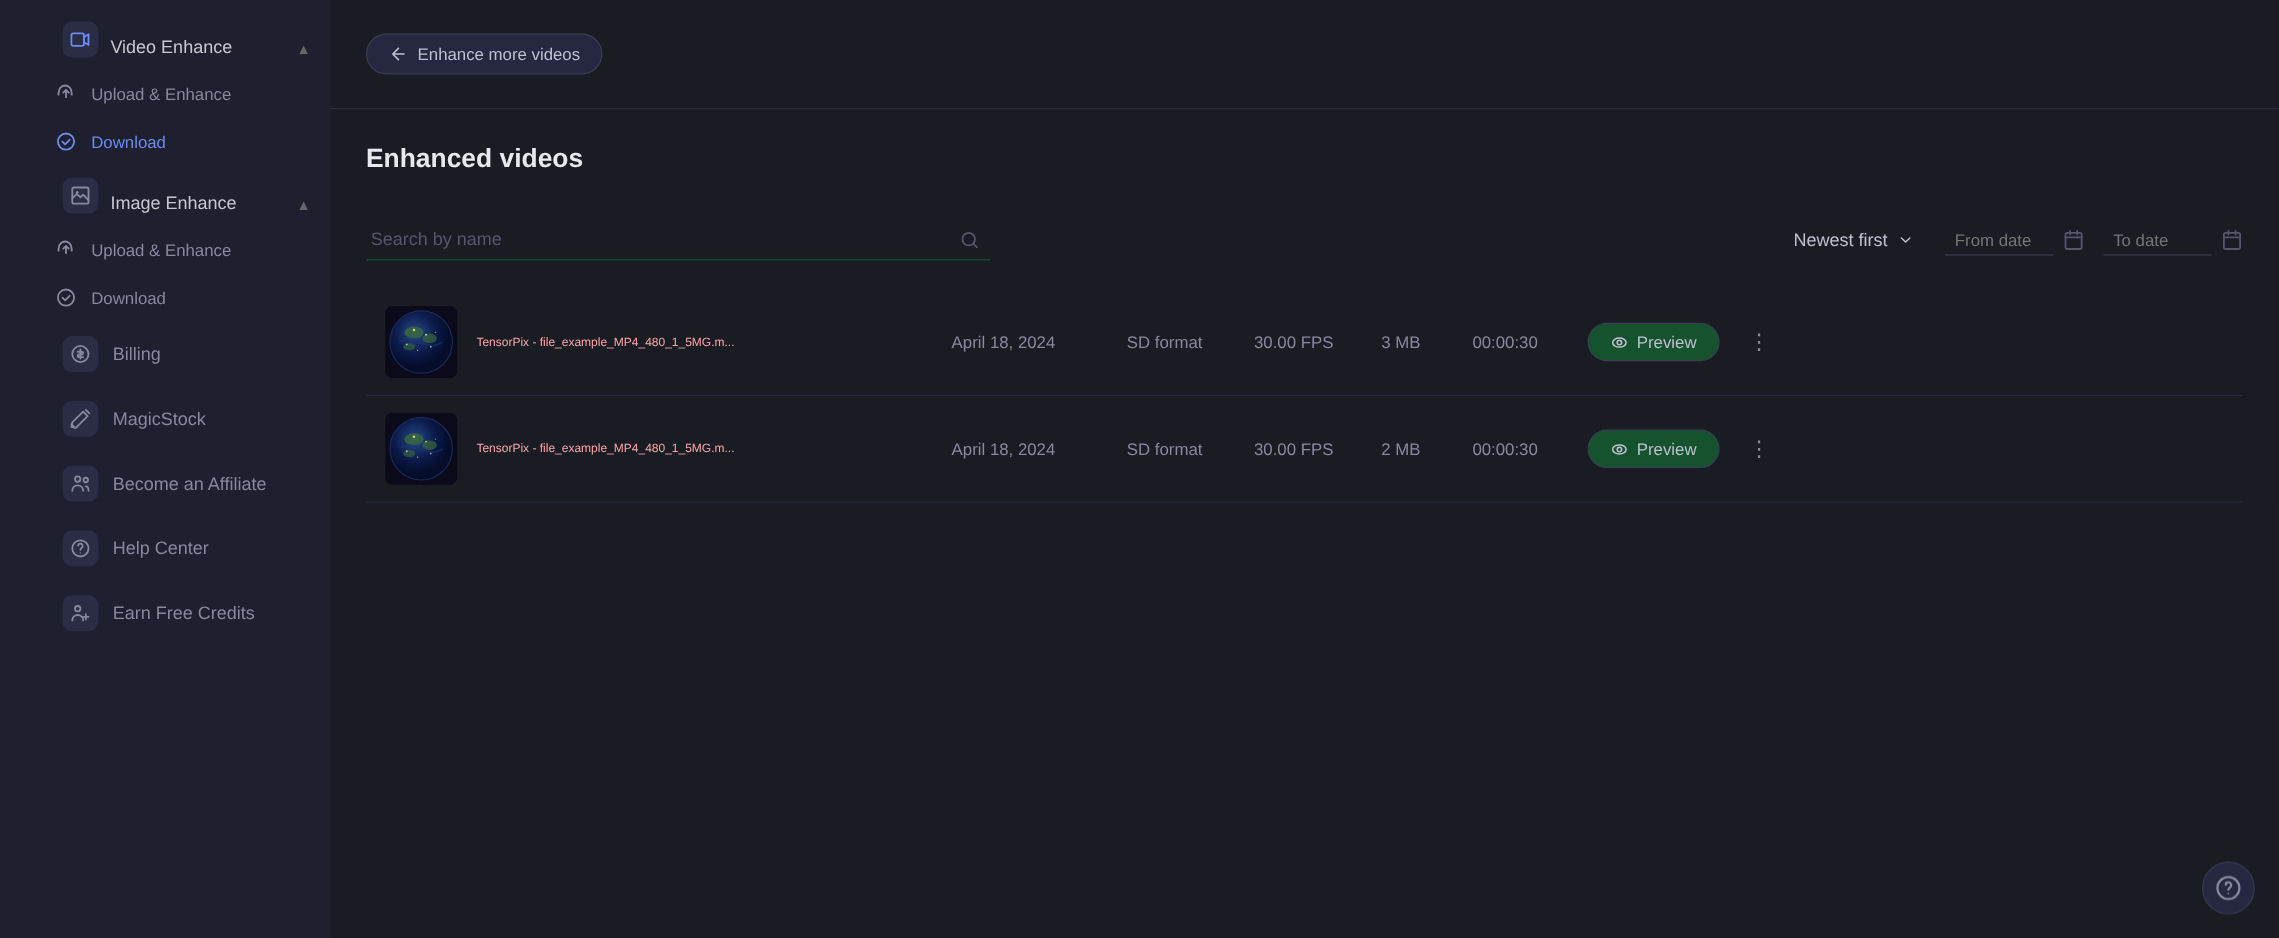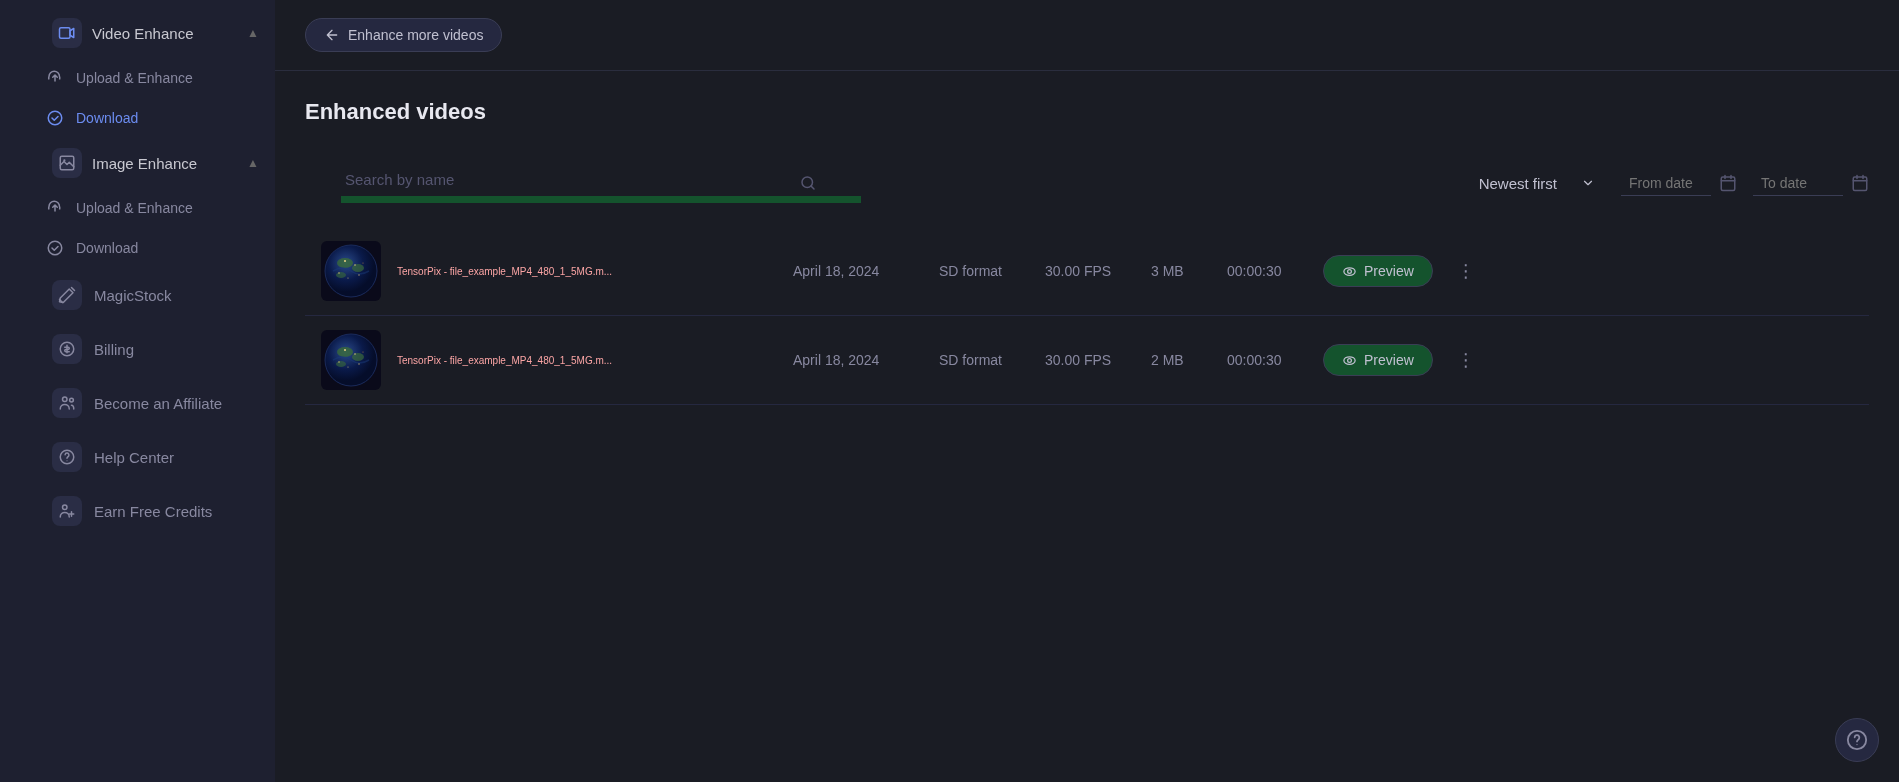--- a/index.html
+++ b/index.html
@@ -24,21 +24,21 @@
       padding: 8px 0;
     }
 
     .sidebar-section {
       display: flex;
       flex-direction: column;
     }
 
     .sidebar-header {
       display: flex;
-      align-items: center;
+      align-items: flex-end;
       padding: 10px 16px 10px 52px;
       cursor: pointer;
       color: #c8c8d0;
       font-size: 15px;
       font-weight: 500;
       gap: 10px;
     }
 
     .sidebar-header .icon-badge {
       width: 30px;
@@ -102,21 +102,21 @@
     .main {
       flex: 1;
       display: flex;
       flex-direction: column;
       background: #1a1c24;
       overflow: hidden;
     }
 
     
     .topbar {
-      padding: 18px 30px;
+      padding: 28px 30px;
       display: flex;
       align-items: center;
       border-bottom: 1px solid #2a2d3e;
     }
 
     .enhance-more-btn {
       background: #252840;
       border: 1px solid #3a3d55;
       border-radius: 20px;
       color: #c0c0d0;
@@ -152,43 +152,42 @@
 
     .search-box {
       flex: 1;
       max-width: 520px;
       position: relative;
     }
     .search-box input {
       width: 100%;
       background: transparent;
       border: none;
-      border-bottom: 7px solid #14532d;
+      border-bottom: 1px solid #14532d;
       padding: 8px 36px 8px 4px;
       color: #c0c0d0;
       font-size: 15px;
       outline: none;
-      margin-left: 36px;
     }
     .search-box input::placeholder { color: #555570; }
     .search-icon {
       position: absolute;
       right: 8px;
       top: 50%;
       transform: translateY(-50%);
       color: #555570;
       font-size: 16px;
     }
 
     .spacer { flex: 1; }
 
     .sort-dropdown {
       display: flex;
       align-items: center;
-      gap: 24px;
+      gap: 8px;
       background: transparent;
       border: none;
       color: #c0c0d0;
       font-size: 15px;
       cursor: pointer;
       padding: 6px 10px;
     }
 
     .date-filter {
       display: flex;
@@ -396,35 +395,35 @@
           <path d="M8 12l3 3 5-5" stroke="#8888a0" stroke-width="2" stroke-linecap="round" stroke-linejoin="round"></path>
         </svg>
       </div>
       <span>Download</span>
     </div>
   </div>
 
   <div class="sidebar-flat-item">
     <div class="icon-badge">
       <svg width="18" height="18" viewBox="0 0 24 24" fill="none">
+        <circle cx="12" cy="12" r="9" stroke="#8888a0" stroke-width="2"></circle>
+        <path d="M12 7v10M9 9.5h4.5a1.5 1.5 0 010 3h-3a1.5 1.5 0 000 3H15" stroke="#8888a0" stroke-width="2" stroke-linecap="round"></path>
+      </svg>
+    </div>
+    <span>Billing</span>
+  </div>
+
+  <div class="sidebar-flat-item">
+    <div class="icon-badge">
+      <svg width="18" height="18" viewBox="0 0 24 24" fill="none">
         <path d="M15 4l5 5L7 22l-5-1 1-5L15 4z" stroke="#8888a0" stroke-width="2" stroke-linejoin="round"></path>
         <path d="M18 2l4 4M2 18l4 4" stroke="#8888a0" stroke-width="2" stroke-linecap="round"></path>
       </svg>
     </div>
     <span>MagicStock</span>
-  </div>
-
-  <div class="sidebar-flat-item">
-    <div class="icon-badge">
-      <svg width="18" height="18" viewBox="0 0 24 24" fill="none">
-        <circle cx="12" cy="12" r="9" stroke="#8888a0" stroke-width="2"></circle>
-        <path d="M12 7v10M9 9.5h4.5a1.5 1.5 0 010 3h-3a1.5 1.5 0 000 3H15" stroke="#8888a0" stroke-width="2" stroke-linecap="round"></path>
-      </svg>
-    </div>
-    <span>Billing</span>
   </div>
 
   <div class="sidebar-flat-item">
     <div class="icon-badge">
       <svg width="18" height="18" viewBox="0 0 24 24" fill="none">
         <circle cx="9" cy="7" r="3" stroke="#8888a0" stroke-width="2"></circle>
         <path d="M3 20c0-4 3-6 6-6s6 2 6 6" stroke="#8888a0" stroke-width="2" stroke-linecap="round"></path>
         <circle cx="18" cy="8" r="2.5" stroke="#8888a0" stroke-width="2"></circle>
         <path d="M21 20c0-3-1.5-5-3-5" stroke="#8888a0" stroke-width="2" stroke-linecap="round"></path>
       </svg>

